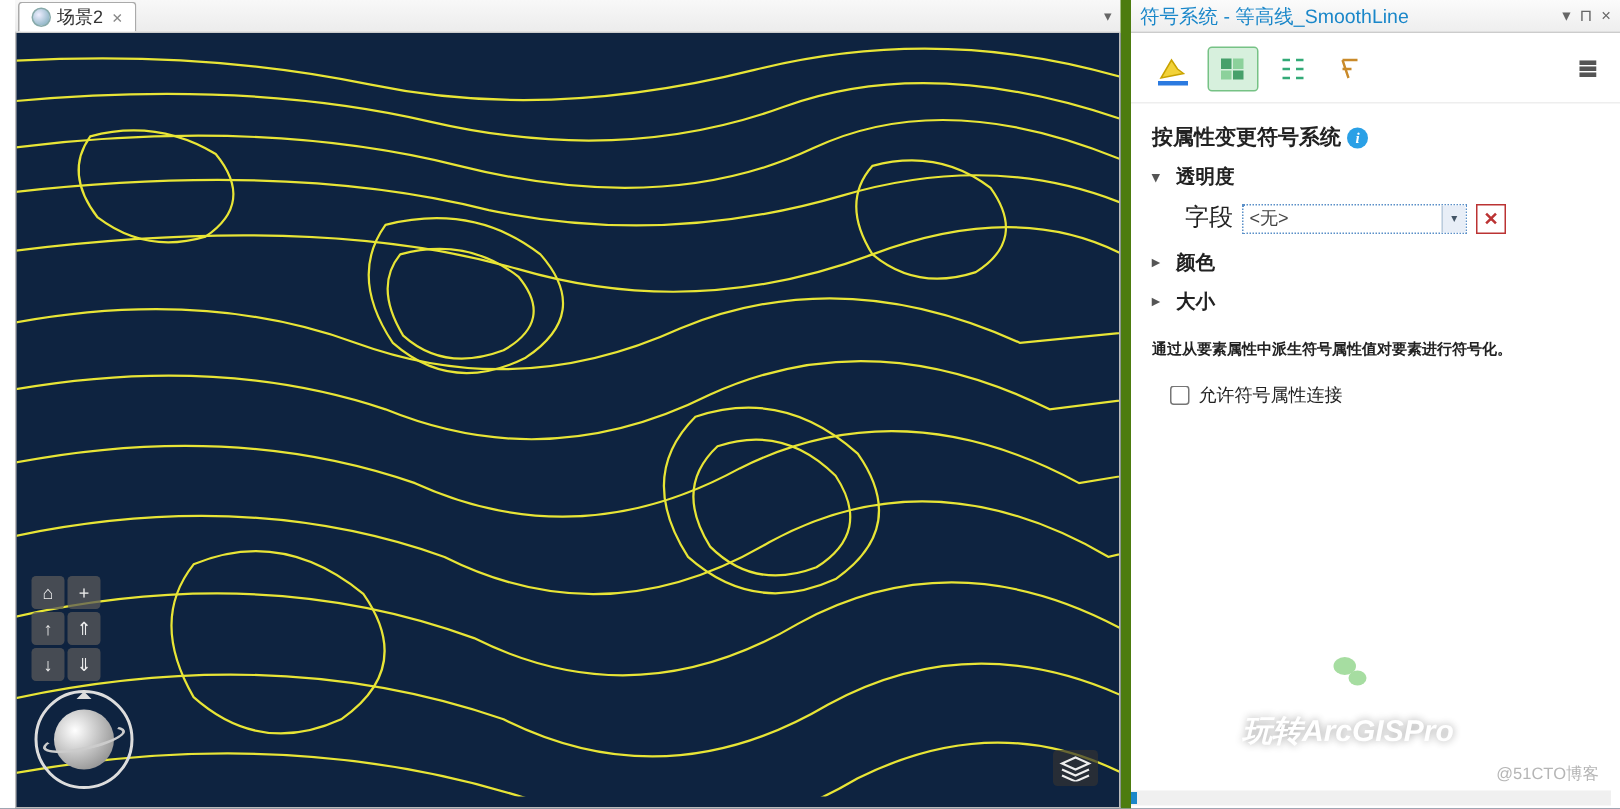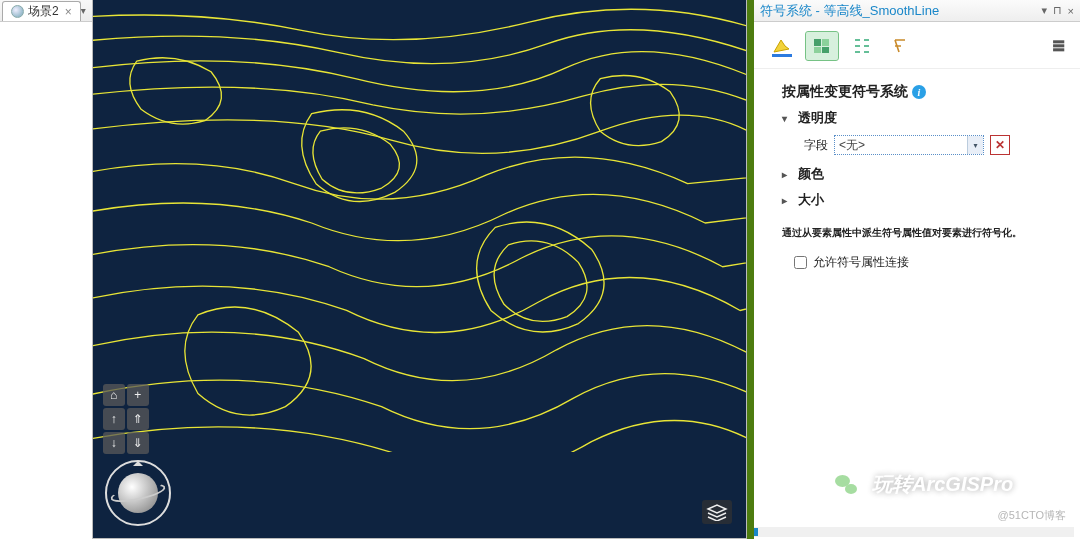--- a/index.html
+++ b/index.html
@@ -1,18 +1,18 @@
 <!DOCTYPE html>
 <html><head>
   <meta charset="utf-8">
   <style>
     * { box-sizing: border-box; margin: 0; padding: 0; }
     body { font-family: "Microsoft YaHei", "Segoe UI", sans-serif; font-size: 12px; background: #f0f0f0; width: 1080px; height: 539px; overflow: hidden; display: flex; position: relative; }
     
-    .left-pane { width: 747px; height: 539px; display: flex; flex-direction: row; background: #fff; }
+    .left-pane { width: 747px; height: 539px; display: flex; flex-direction: column; background: #fff; padding-left: 10px; }
     .tab-bar { height: 22px; background: linear-gradient(#f8f8f8,#ececec); border-bottom: 1px solid #ccc; display: flex; align-items: flex-end; padding-left: 2px; }
     .tab { display: flex; align-items: center; height: 20px; padding: 0 8px; background: #fff; border: 1px solid #aaa; border-bottom: none; border-radius: 3px 3px 0 0; gap: 4px; font-size: 12px; color: #333; }
     .tab .globe { width: 13px; height: 13px; border-radius: 50%; border: 1px solid #8aa; background: radial-gradient(circle at 35% 35%, #eef, #9bc 70%); position: relative; }
     .tab .close { color: #888; font-size: 12px; margin-left: 2px; cursor: pointer; }
     .drop-arrow { margin-left: auto; margin-right: 6px; color: #666; font-size: 10px; align-self: center; }
     
     .map-view { flex: 1; background: #0e2340; position: relative; overflow: hidden; border: 1px solid #bbb; border-top: none; }
     .contours { position: absolute; inset: 0; }
     .contours path { stroke: #e8e536; stroke-width: 1.5; fill: none; }
     
@@ -32,39 +32,39 @@
     .panel-header { height: 22px; background: linear-gradient(#fbfbfb,#eee); border-bottom: 1px solid #ccc; display: flex; align-items: center; padding: 0 6px; color: #1a87c9; font-size: 13px; }
     .panel-header .spacer { flex: 1; }
     .panel-header .hctrl { color: #666; margin-left: 6px; cursor: pointer; font-size: 11px; }
     
     .icon-row { display: flex; align-items: center; padding: 10px 12px 8px; gap: 8px; border-bottom: 1px solid #eee; }
     .ibtn { width: 32px; height: 28px; display: flex; align-items: center; justify-content: center; border-radius: 2px; cursor: pointer; position: relative; }
     .ibtn.active { background: #d7f0dd; outline: 1px solid #76c285; }
     .ibtn .under { position: absolute; bottom: 3px; left: 6px; right: 6px; height: 3px; }
     .menu-icon { margin-left: auto; color: #555; font-size: 18px; line-height: 4px; cursor: pointer; padding: 4px; }
     
-    .panel-body { padding: 8px 28px; flex: 1; color: #222; }
+    .panel-body { padding: 8px 14px; flex: 1; color: #222; }
     .section-title { font-weight: bold; font-size: 14px; margin: 6px 0 8px; display: flex; align-items: center; gap: 4px; }
     .info-i { width: 14px; height: 14px; border-radius: 50%; background: #2aa0e6; color: #fff; font-size: 10px; font-weight: bold; display: inline-flex; align-items: center; justify-content: center; font-family: serif; font-style: italic; }
     .expander { display: flex; align-items: center; gap: 6px; margin: 8px 0; cursor: pointer; font-weight: bold; font-size: 13px; }
     .expander .chev { font-size: 10px; color: #555; width: 10px; }
     .field-row { display: flex; align-items: center; gap: 6px; margin: 4px 0 10px 22px; }
-    .field-row label { font-size: 12px; }
+    .field-row label { font-size: 16px; }
     .combo { flex: 0 0 150px; height: 20px; border: 1px dotted #5a8fc8; background: #fff; display: flex; align-items: center; padding: 0 4px; font-size: 12px; color: #444; position: relative; }
     .combo .cbarrow { position: absolute; right: 0; top: 0; bottom: 0; width: 16px; background: #e8eef7; border-left: 1px solid #bcd; display: flex; align-items: center; justify-content: center; font-size: 8px; color: #456; }
     .del-btn { width: 20px; height: 20px; border: 1px solid #b33; color: #b33; display: flex; align-items: center; justify-content: center; font-weight: bold; cursor: pointer; font-size: 12px; }
     .note { font-weight: bold; font-size: 10px; margin: 16px 0 14px; line-height: 1.5; }
     .chk-row { display: flex; align-items: center; gap: 6px; margin: 8px 12px; font-size: 12px; }
     .chk-row input { width: 13px; height: 13px; }
     
     .scroll-area { position: absolute; bottom: 2px; left: 754px; right: 6px; height: 10px; background: #f0f0f0; display: flex; align-items: center; }
     .scroll-thumb { width: 4px; height: 8px; background: #1a87c9; }
     
     .watermark { position: absolute; right: 14px; bottom: 16px; font-size: 11px; color: rgba(120,120,120,0.55); z-index: 5; }
-    .wechat-overlay { position: absolute; left: 828px; bottom: 38px; display: flex; align-items: center; gap: 10px; color: #fff; font-size: 20px; font-weight: bold; text-shadow: 0 0 6px rgba(0,0,0,0.6); z-index: 5; opacity: 0.62; font-style: italic; pointer-events: none; }
+    .wechat-overlay { position: absolute; left: 828px; bottom: 38px; display: flex; align-items: center; gap: 10px; color: #fff; font-size: 20px; font-weight: bold; text-shadow: 0 0 6px rgba(0,0,0,0.6); z-index: 5; opacity: 0.62; font-style: italic; pointer-events: none; flex-direction: column; }
     .wx-icon { width: 34px; height: 34px; border-radius: 50%; background: #fff; position: relative; }
     .wx-icon::before { content:''; position:absolute; left:7px; top:8px; width:15px; height:12px; background:#71c968; border-radius:50%; }
     .wx-icon::after { content:''; position:absolute; right:5px; bottom:7px; width:12px; height:10px; background:#71c968; border-radius:50%; }
   </style>
 </head>
 <body>
 
 <div class="left-pane">
   <div class="tab-bar">
     <div class="tab">

